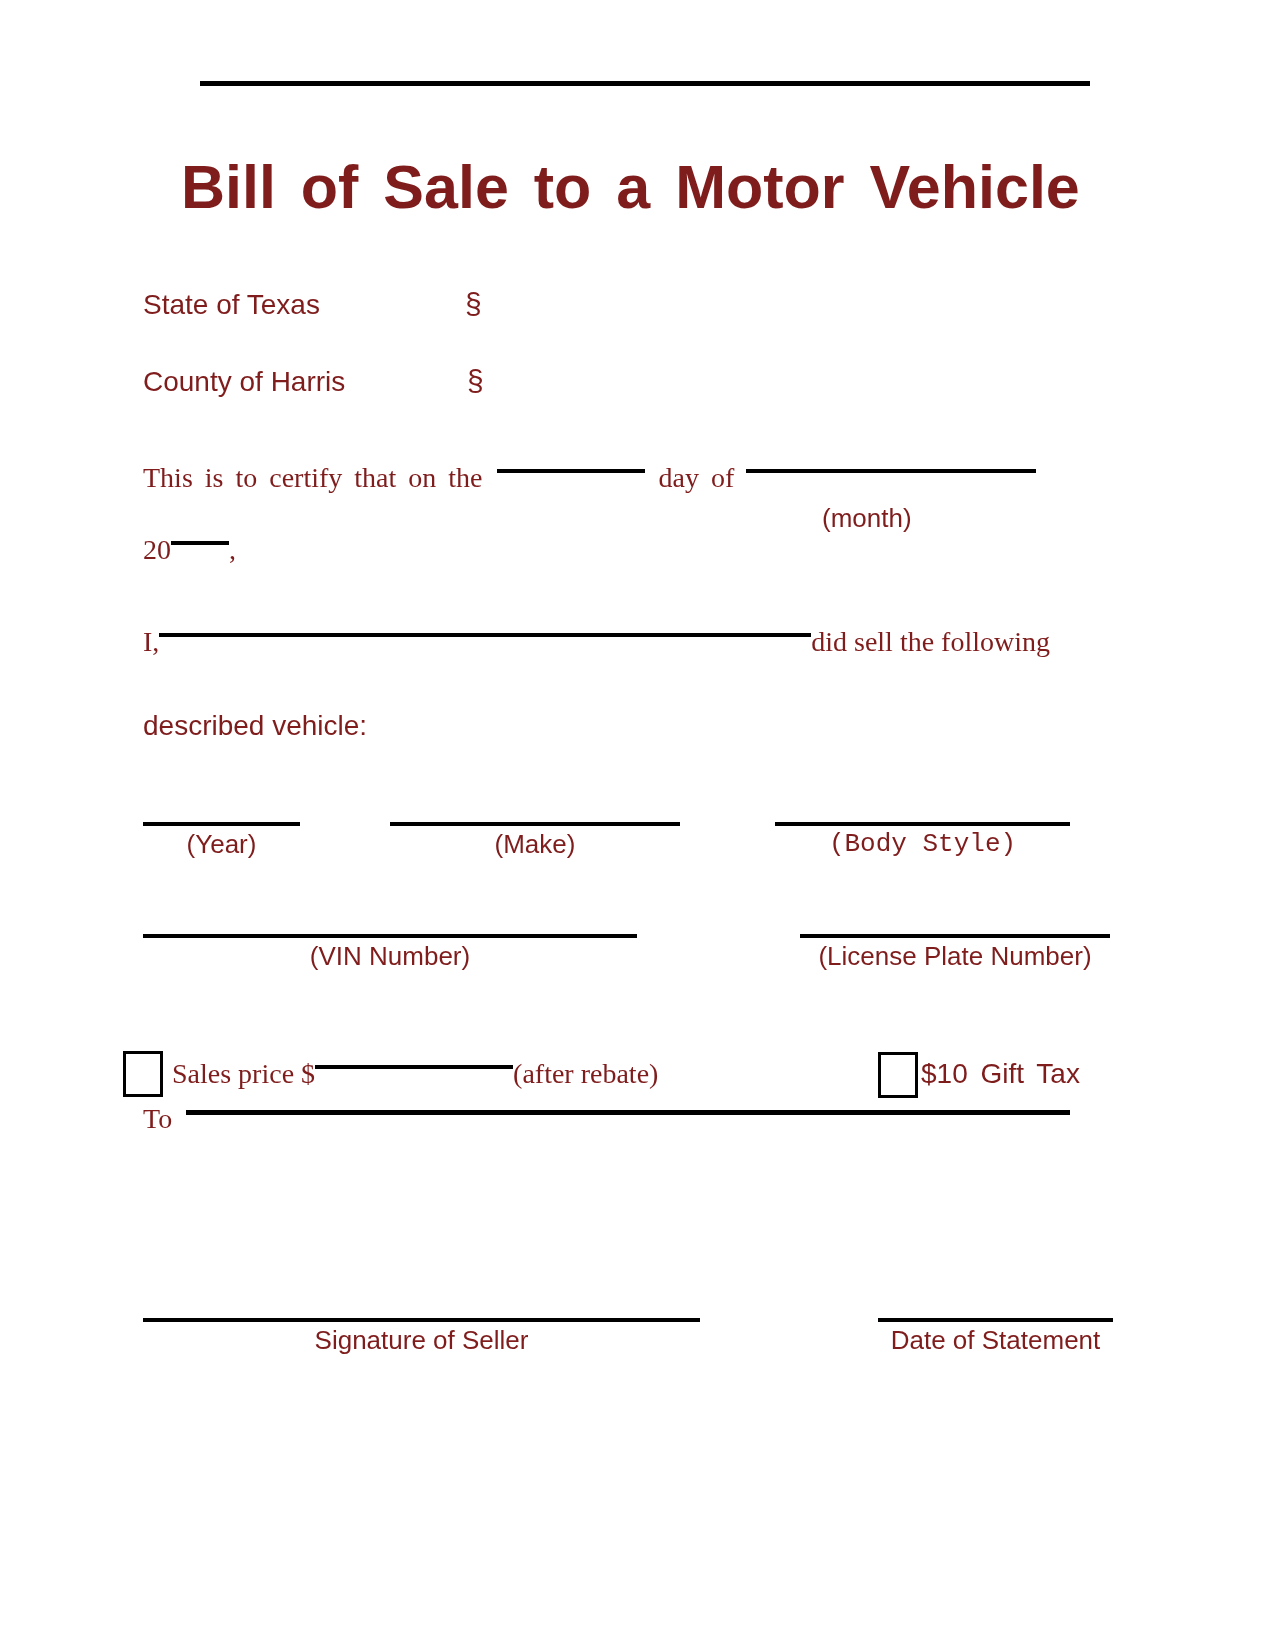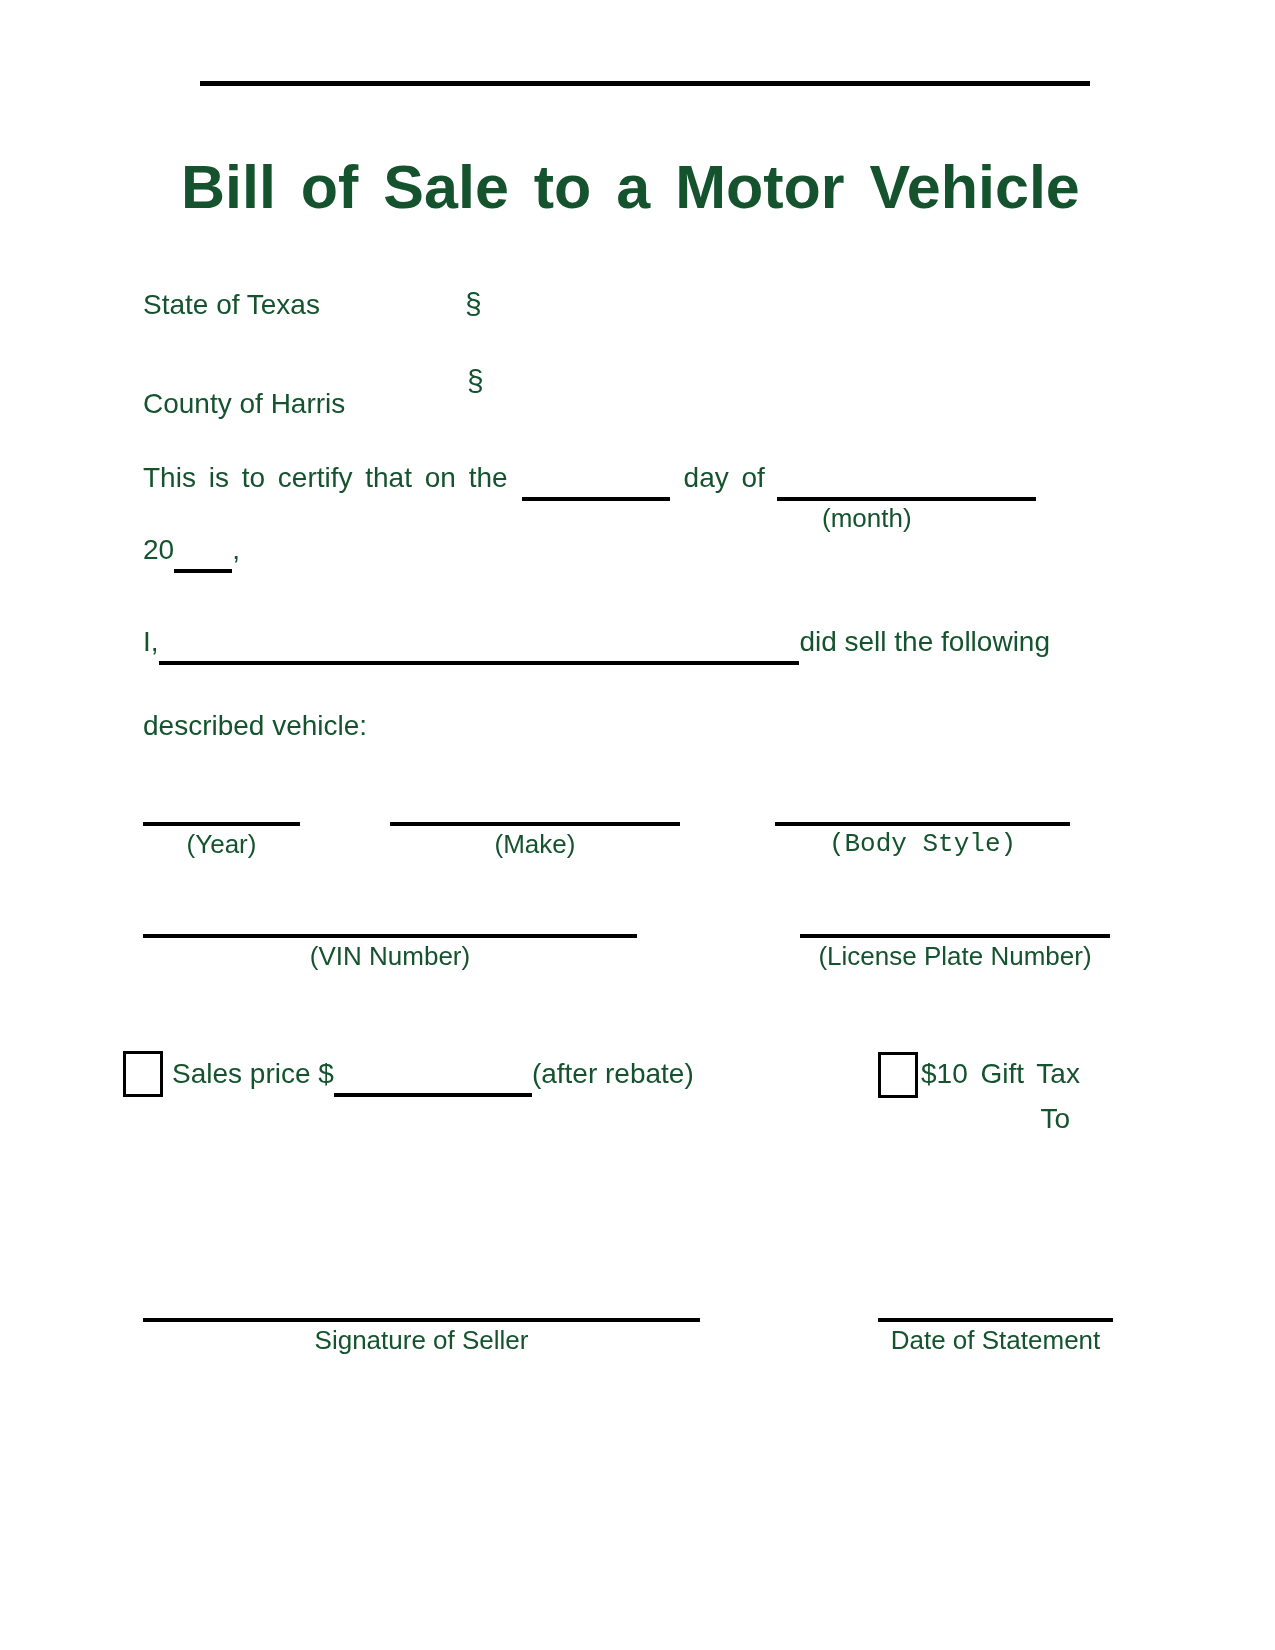--- a/index.html
+++ b/index.html
@@ -1,32 +1,32 @@
 <!DOCTYPE html>
 <html><head>
 <meta charset="utf-8">
 <style>
   html,body{margin:0;padding:0;background:#fff;}
   .page{
     position:relative;
     width:1275px;height:1650px;
-    background:#ffffff;color:#14532d;
+    background:#ffffff;color:#7f1d1d;
     font-family:"Liberation Sans","DejaVu Sans",sans-serif;
     font-size:28px;
     overflow:hidden;
   }
   .abs{position:absolute;}
   .rule{background:#000;}
   .doc-title{
     font-size:61px;font-weight:bold;line-height:1.05;
     word-spacing:8px;letter-spacing:0px;white-space:nowrap;
   }
   .body-text{white-space:nowrap;}
   .spread{word-spacing:5px;}
-  .flexline{display:flex;align-items:flex-end;white-space:nowrap;}
+  .flexline{display:flex;align-items:flex-start;white-space:nowrap;font-family:Liberation Serif, serif;}
   .blank{
     height:0;border-bottom:4px solid #000;
     position:relative;top:7px;display:inline-block;
     overflow:hidden;
   }
   .blank.thick{border-bottom-width:5px;}
   .grow{flex:1 1 auto;}
   .fieldblock{position:absolute;text-align:center;}
   .fieldline{height:32px;border-bottom:4px solid #000;}
   .caption{font-size:26px;margin-top:3px;white-space:nowrap;}
@@ -41,21 +41,21 @@
 
 <div class="page">
 
   <div class="abs rule" style="left:200px;top:81px;width:890px;height:5px;"></div>
 
   <div class="abs doc-title" style="left:181px;top:155px;">Bill of Sale to a Motor Vehicle</div>
 
   <div class="abs body-text" style="left:143px;top:289px;">State of Texas</div>
   <div class="abs sectsym" style="left:465px;top:287px;">§</div>
 
-  <div class="abs body-text" style="left:143px;top:388px;text-align:center;">County of Harris</div>
+  <div class="abs body-text" style="left:143px;top:366px;text-align:center;">County of Harris</div>
   <div class="abs sectsym" style="left:467px;top:364px;">§</div>
 
   <div class="abs flexline" style="left:143px;top:462px;width:893px;">
     <span class="spread">This is to certify that on the</span>
     <span class="blank" style="flex:0 0 148px;margin:0 14px;"></span>
     <span class="spread">day of</span>
     <span class="blank grow" style="margin-left:12px;"></span>
   </div>
   <div class="abs caption" style="left:822px;top:500px;">(month)</div>
 
@@ -97,21 +97,21 @@
 
   <div class="checkbox" style="left:123px;top:1051px;"></div>
   <div class="abs flexline" style="left:172px;top:1058px;">
     <span>Sales price $</span>
     <span class="blank" style="flex:0 0 198px;"></span>
     <span>(after rebate)</span>
   </div>
   <div class="checkbox" style="left:878px;top:1052px;"></div>
   <div class="abs body-text spread" style="left:921px;top:1058px;">$10 Gift Tax</div>
 
-  <div class="abs flexline" style="left:143px;top:1103px;width:927px;flex-direction:column;">
+  <div class="abs flexline" style="left:143px;top:1103px;width:927px;">
     <span>To</span>
     <span class="blank thick grow" style="margin-left:14px;"></span>
   </div>
 
   <div class="fieldblock" style="left:143px;top:1286px;width:557px;">
     <div class="fieldline"></div>
     <div class="caption">Signature of Seller</div>
   </div>
   <div class="fieldblock" style="left:878px;top:1286px;width:235px;">
     <div class="fieldline"></div>

